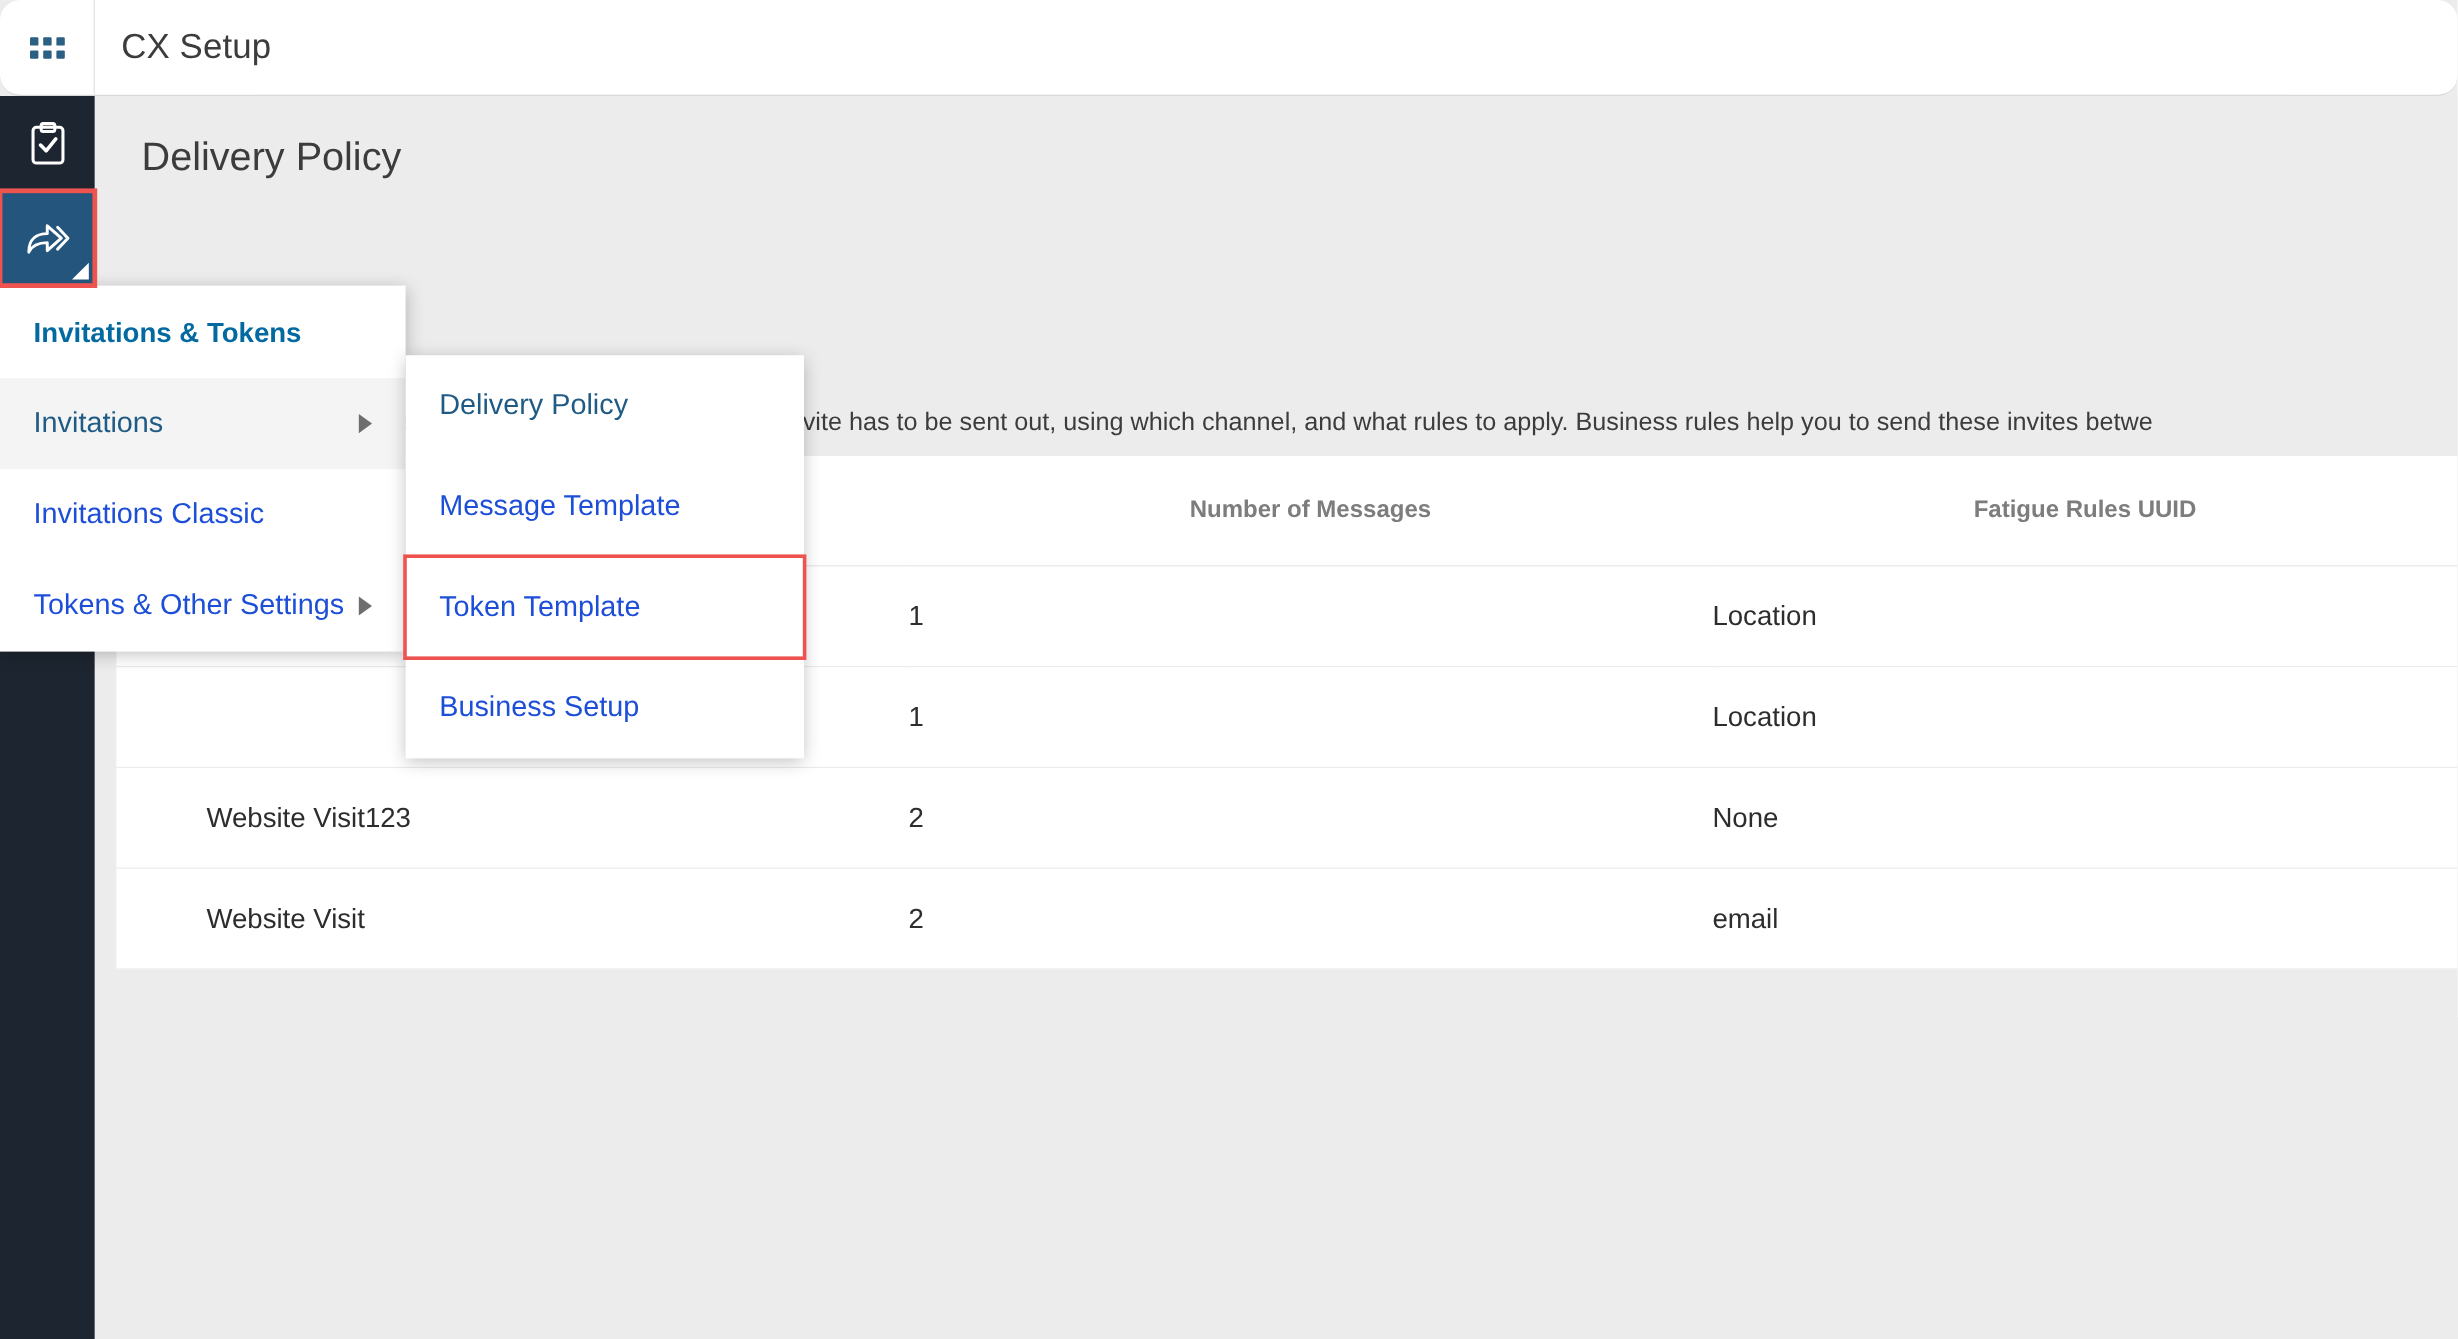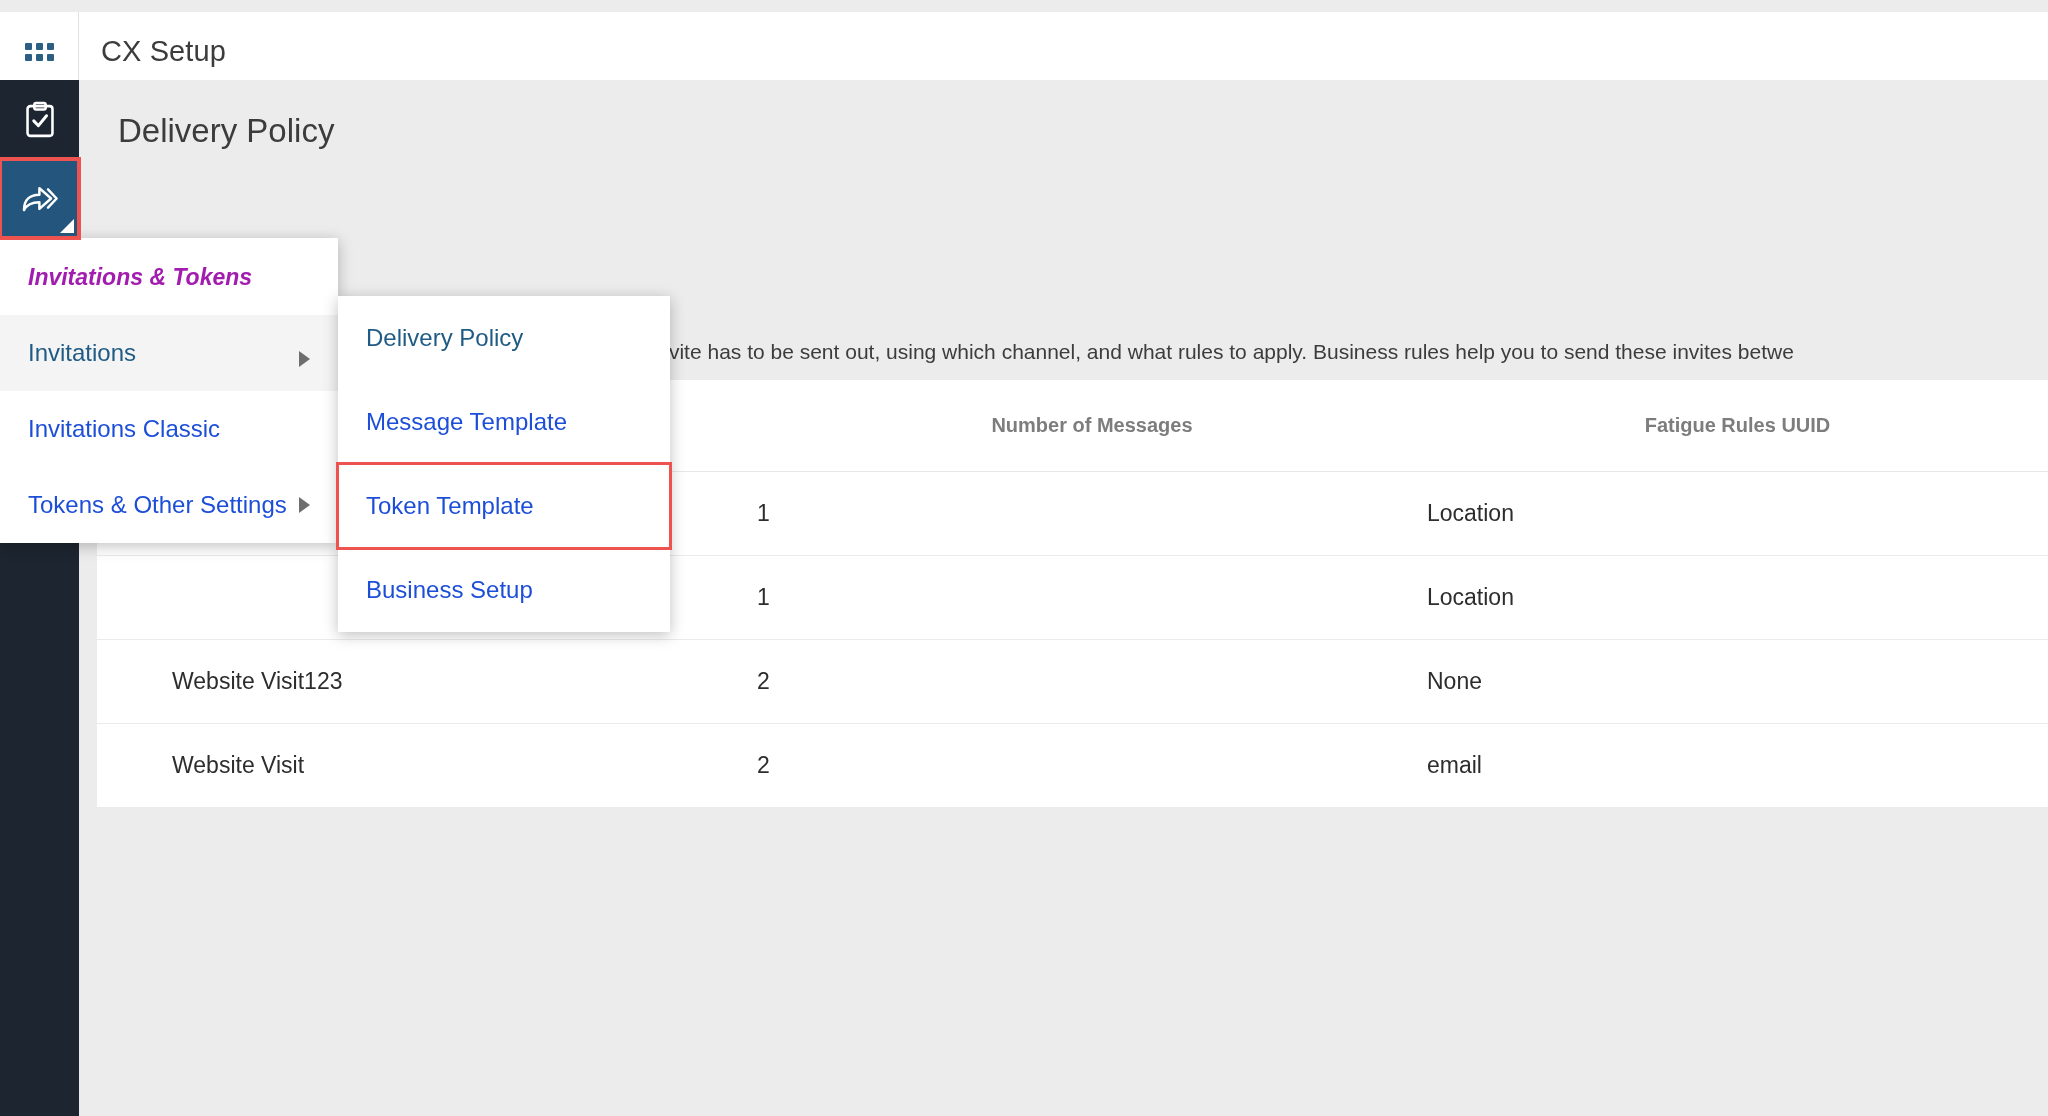--- a/index.html
+++ b/index.html
@@ -10,25 +10,25 @@
     overflow: hidden;
   }
   .app {
     position: relative;
     width: 2048px; height: 1116px;
     background: #ececec;
   }
 
   
   .topbar {
-    position: absolute; top: 12px; left: 0;
+    position: absolute; top: 0; left: 0;
     width: 2048px; height: 80px;
     background: #ffffff;
     border-bottom: 1px solid #d8d8d8;
-    display: flex; align-items: stretch;
+    display: flex; align-items: stretch; border-radius: 17px;
   }
   .waffle-cell {
     width: 79px; height: 79px;
     display: flex; align-items: center; justify-content: center;
     border-right: 1px solid #e2e2e2;
     cursor: pointer;
   }
   .waffle {
     display: grid;
     grid-template-columns: repeat(3, 7px);
@@ -128,32 +128,31 @@
     position: absolute;
     left: 0; top: 238px;
     width: 338px;
     background: #ffffff;
     box-shadow: 0 3px 14px rgba(0,0,0,.25);
     z-index: 30;
   }
   .menu-header {
     font-size: 23px;
     font-weight: bold;
-    color: #a21caf;
+    color: #0369a1;
     padding: 26px 28px 24px 28px;
-    font-style: italic;
   }
   .menu-item {
     display: flex; align-items: center; justify-content: space-between;
     padding: 24px 28px 24px 28px;
     font-size: 24px;
     color: #1d4ed8;
     cursor: pointer;
   }
-  .menu-item.selected { background: #f4f4f4; color: #1f5b84; align-items: flex-end; }
+  .menu-item.selected { background: #f4f4f4; color: #1f5b84; }
   .caret {
     width: 0; height: 0;
     border-top: 8px solid transparent;
     border-bottom: 8px solid transparent;
     border-left: 11px solid #6e6e6e;
   }
 
   
   .menu2 {
     position: absolute;

